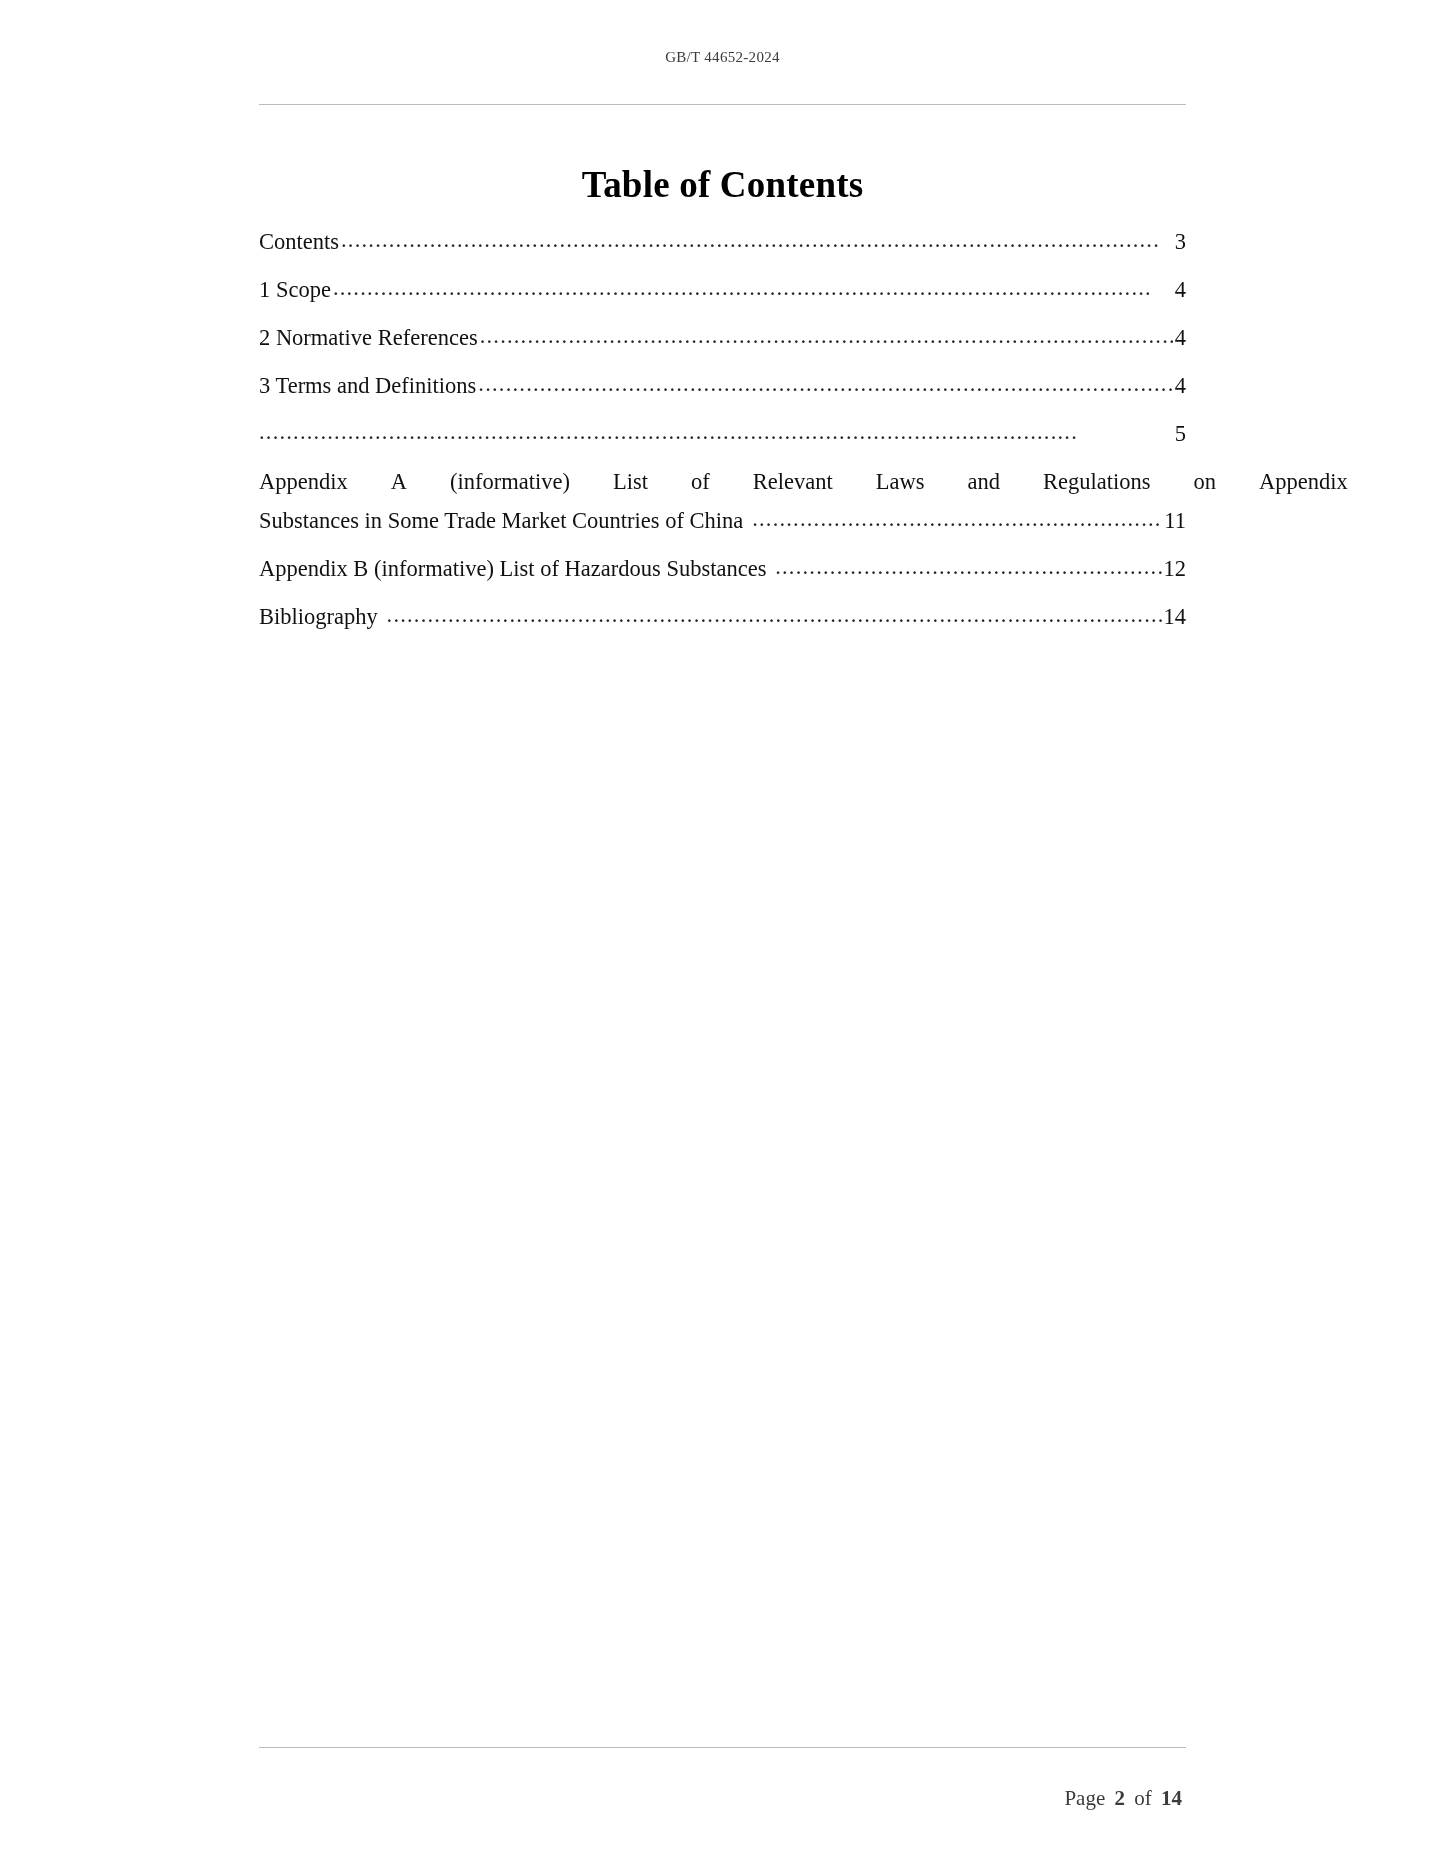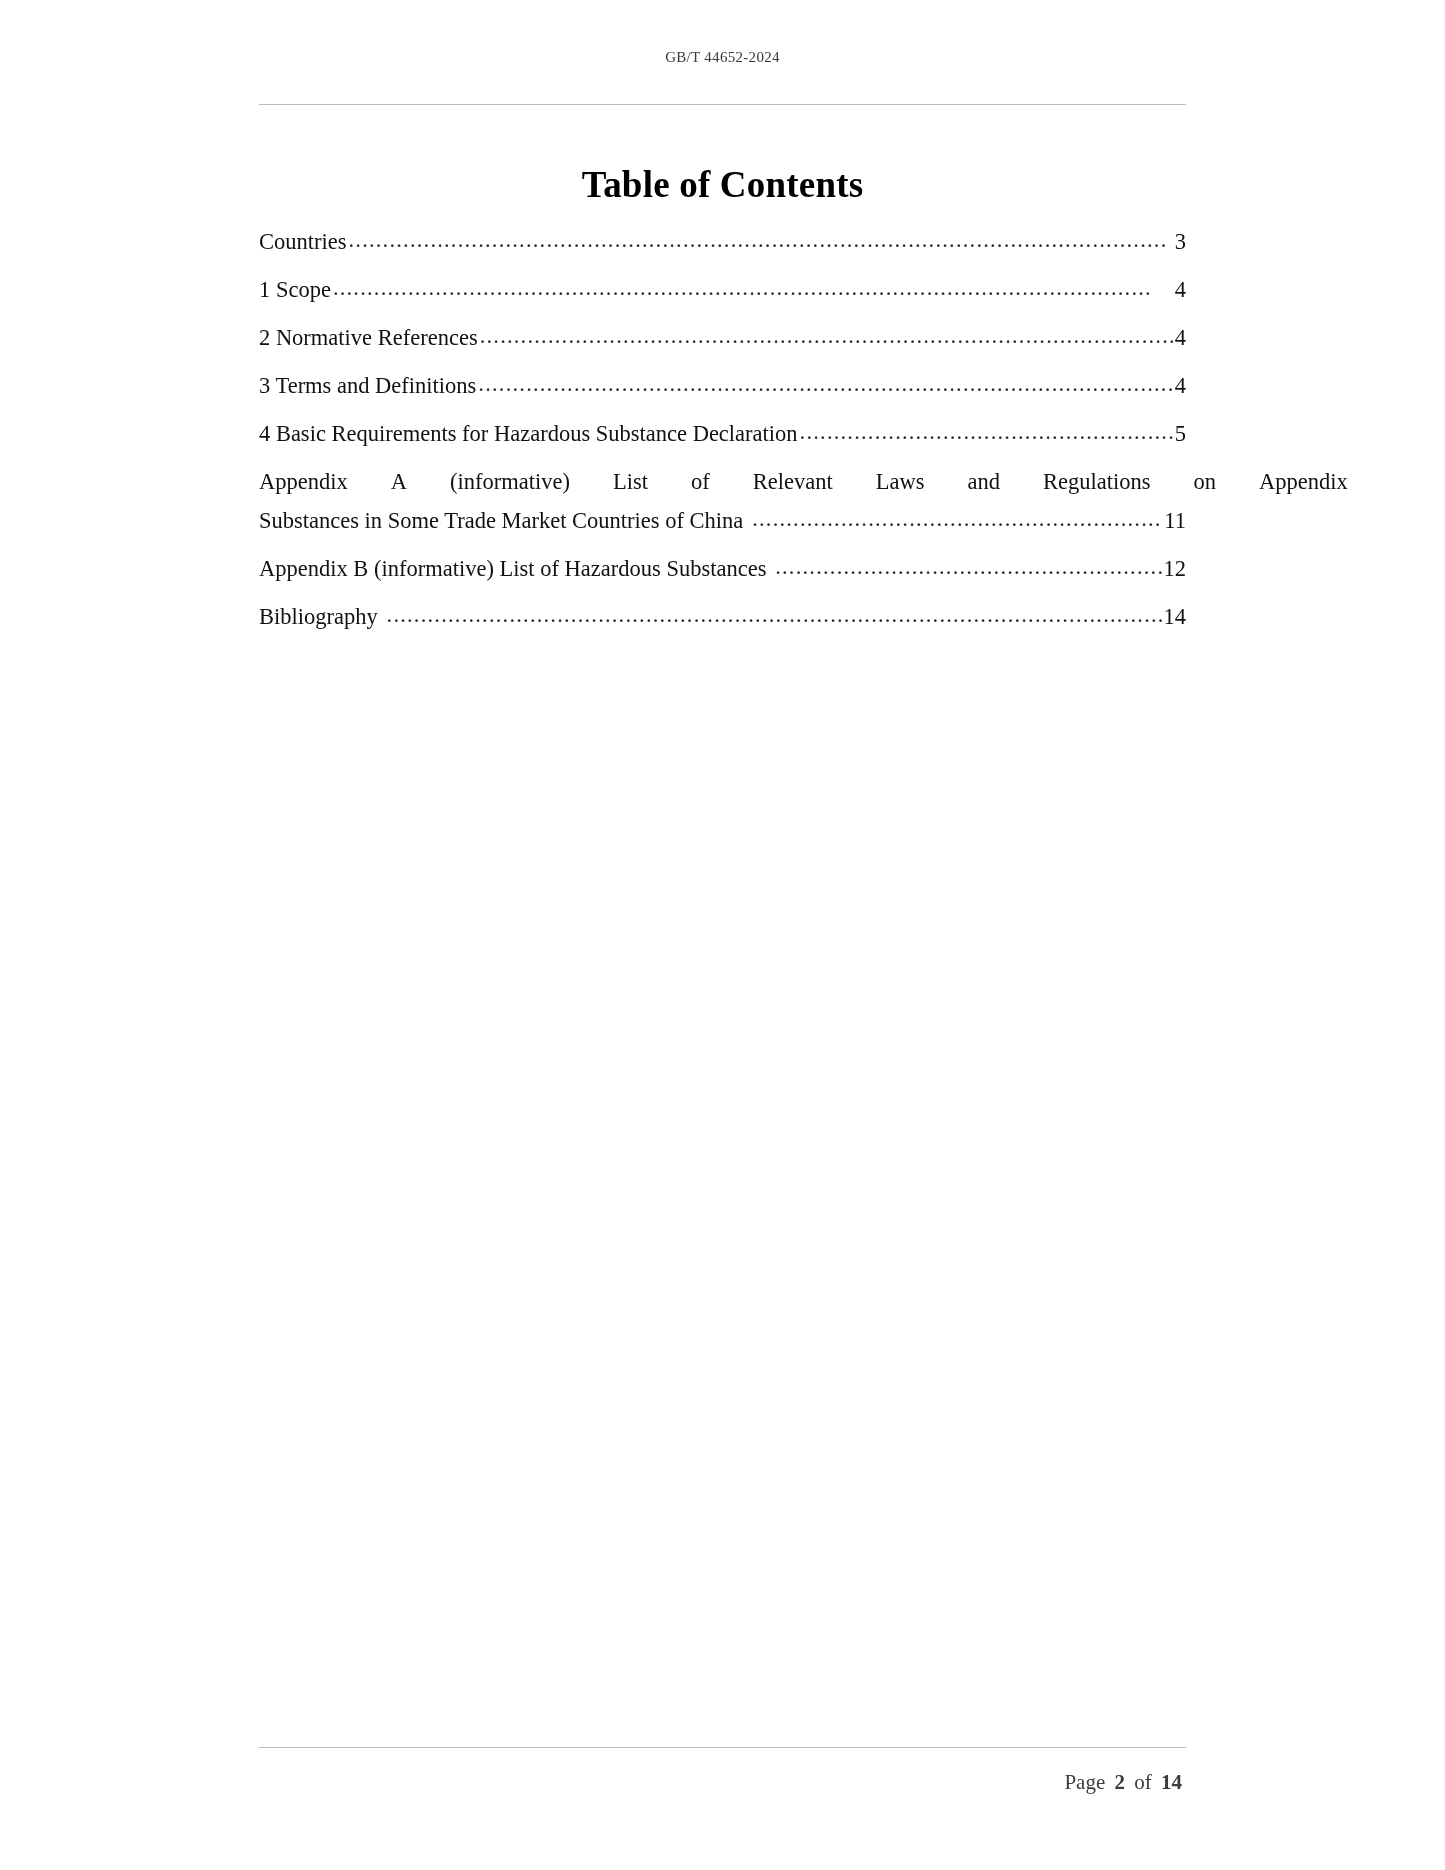--- a/index.html
+++ b/index.html
@@ -137,21 +137,21 @@
     text-decoration: underline;
   }
   .footer-left .arrow {
     padding: 0 6px;
     font-family: "DejaVu Sans", sans-serif;
     font-size: 19px;
   }
   .footer-right {
     position: absolute;
     right: 0;
-    top: 0;
+    top: 16px;
     white-space: nowrap;
   }
   .footer-right .num {
     font-weight: bold;
     padding: 0 4px;
   }
 </style>
 </head>
 <body>
 
@@ -161,21 +161,21 @@
     <span class="header-text">GB/T 44652-2024</span>
   </div>
   <div class="header-rule"></div>
 
   <div class="doc-title">Table of Contents</div>
 
   <div class="toc">
 
     <div class="toc-entry">
       <div class="toc-row">
-        <span class="toc-label">Countries</span>
+        <span class="toc-label">Contents</span>
         <span class="toc-leader">........................................................................................................................</span>
         <span class="toc-page">3</span>
       </div>
     </div>
 
     <div class="toc-entry">
       <div class="toc-row">
         <span class="toc-label">1 Scope</span>
         <span class="toc-leader">........................................................................................................................</span>
         <span class="toc-page">4</span>
@@ -193,21 +193,20 @@
     <div class="toc-entry">
       <div class="toc-row">
         <span class="toc-label">3 Terms and Definitions</span>
         <span class="toc-leader">........................................................................................................................</span>
         <span class="toc-page">4</span>
       </div>
     </div>
 
     <div class="toc-entry">
       <div class="toc-row">
-        <span class="toc-label">4 Basic Requirements for Hazardous Substance Declaration</span>
         <span class="toc-leader">........................................................................................................................</span>
         <span class="toc-page">5</span>
       </div>
     </div>
 
     <div class="toc-entry multi">
       <div class="first-line">
         <span class="w">Appendix</span>
         <span class="w">A</span>
         <span class="w">(informative)</span>

